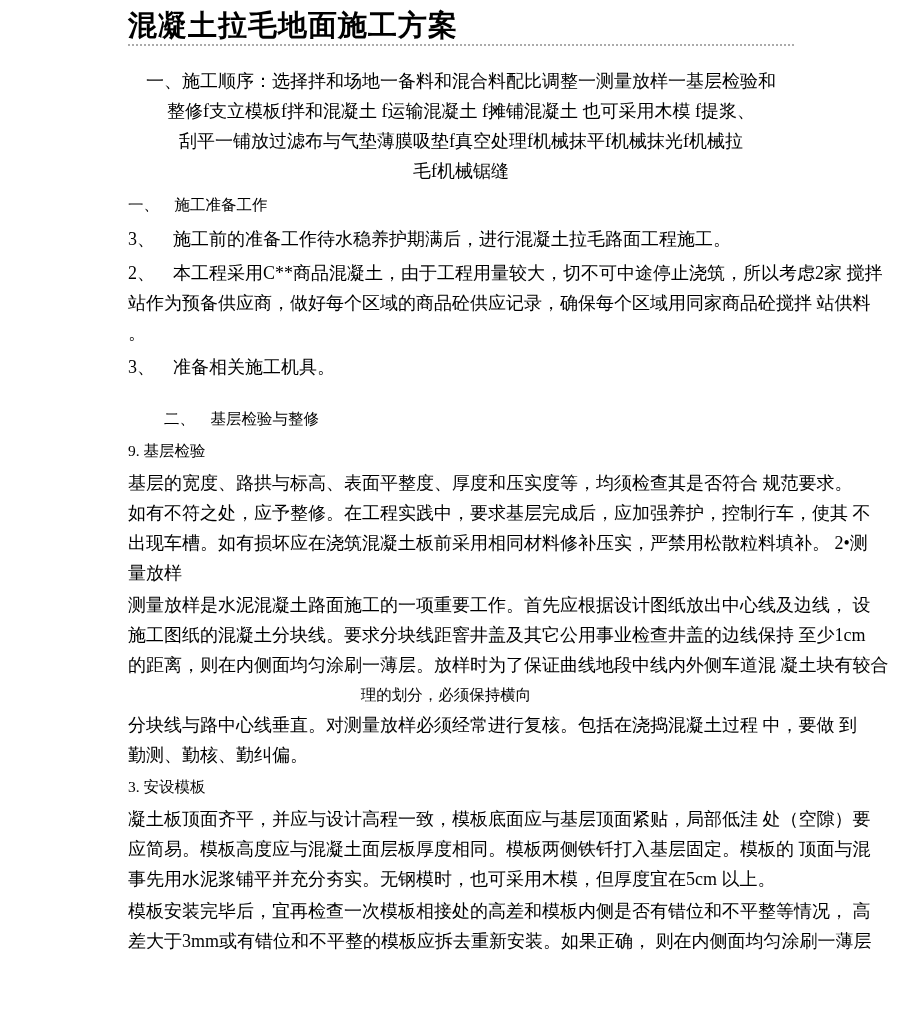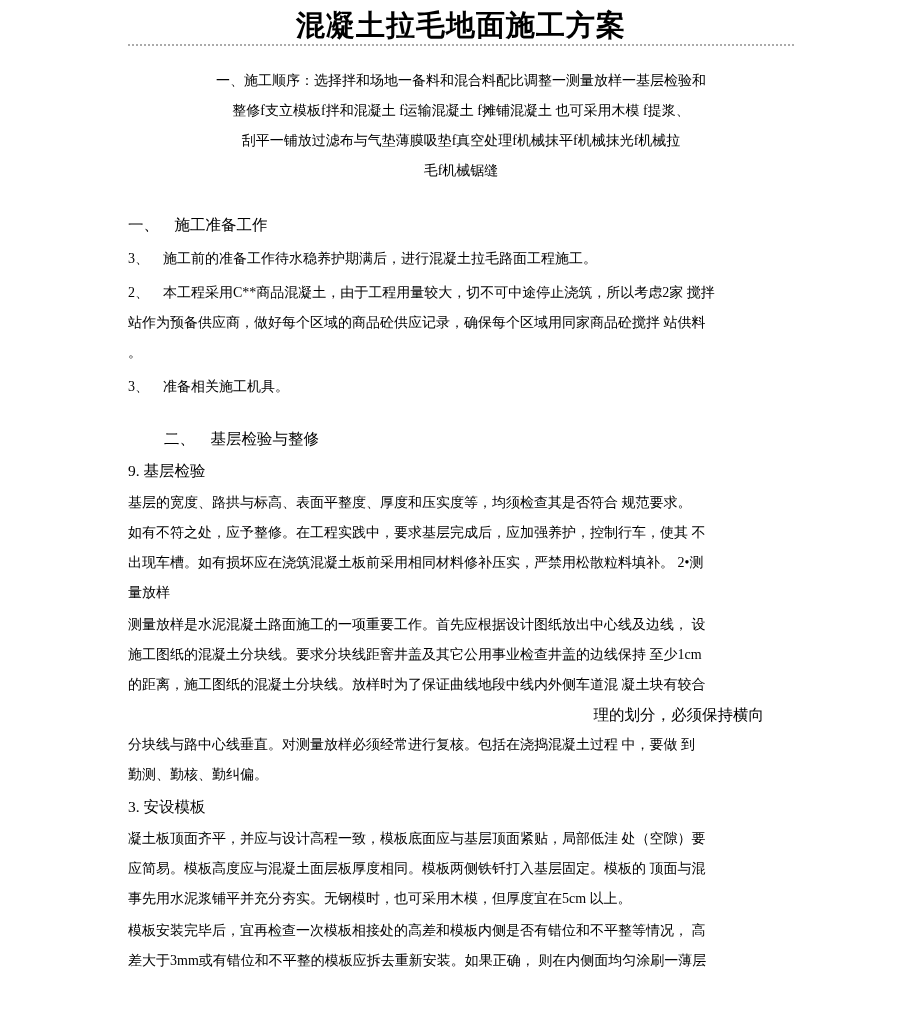--- a/index.html
+++ b/index.html
@@ -18,50 +18,50 @@
     box-sizing: border-box;
     width: 920px;
     height: 1017px;
     padding: 8px 126px 0 128px;
     background: #ffffff;
   }
   .doc-title {
     font-size: 29px;
     line-height: 34px;
     font-weight: bold;
-    text-align: center;
+    text-align: left;
     letter-spacing: 1px;
     white-space: pre;
   }
   .divider {
     height: 0;
     border-bottom: 2px dotted #ababab;
     margin-top: 2px;
   }
   .line {
-    font-size: 14px;
+    font-size: 18px;
     line-height: 30px;
     white-space: pre;
   }
   .intro {
     margin-top: 20px;
     text-align: center;
   }
   .heading-line {
     font-size: 15.5px;
     line-height: 30px;
     white-space: pre;
   }
-  .s1-heading { margin-top: 24px; }
+  .s1-heading { margin-top: 4px; }
   .para-sm { margin-top: 4px; }
   .s2-heading { margin-top: 22px; margin-left: 36px; }
   .para-xs { margin-top: 2px; }
   .split-line {
     display: flex;
-    justify-content: flex-end;
+    justify-content: center;
     font-size: 15.5px;
     line-height: 30px;
     white-space: pre;
     padding-right: 30px;
   }
 </style>
 </head>
 <body>
 
 <div class="page">
@@ -100,21 +100,21 @@
   <div class="para-xs">
       <div class="line">基层的宽度、路拱与标高、表面平整度、厚度和压实度等，均须检查其是否符合 规范要求。</div>
       <div class="line">如有不符之处，应予整修。在工程实践中，要求基层完成后，应加强养护，控制行车，使其 不</div>
       <div class="line">出现车槽。如有损坏应在浇筑混凝土板前采用相同材料修补压实，严禁用松散粒料填补。 2•测</div>
       <div class="line">量放样</div>
     </div>
 
   <div class="para-xs">
       <div class="line">测量放样是水泥混凝土路面施工的一项重要工作。首先应根据设计图纸放出中心线及边线， 设</div>
       <div class="line">施工图纸的混凝土分块线。要求分块线距窨井盖及其它公用事业检查井盖的边线保持 至少1cm</div>
-      <div class="line">的距离，施工图纸的混凝土分块线。放样时为了保证曲线地段中线内外侧车道混 凝土块有较合</div>
+      <div class="line">的距离，则在内侧面均匀涂刷一薄层。放样时为了保证曲线地段中线内外侧车道混 凝土块有较合</div>
     </div>
 
   <div class="split-line">
     <span>理的划分，</span>
     <span>必须保持横向</span>
   </div>
 
   <div>
       <div class="line">分块线与路中心线垂直。对测量放样必须经常进行复核。包括在浇捣混凝土过程 中，要做 到</div>
       <div class="line">勤测、勤核、勤纠偏。</div>

